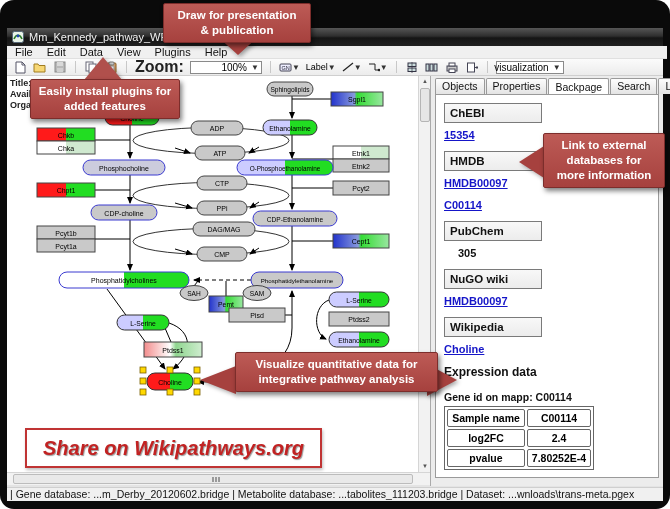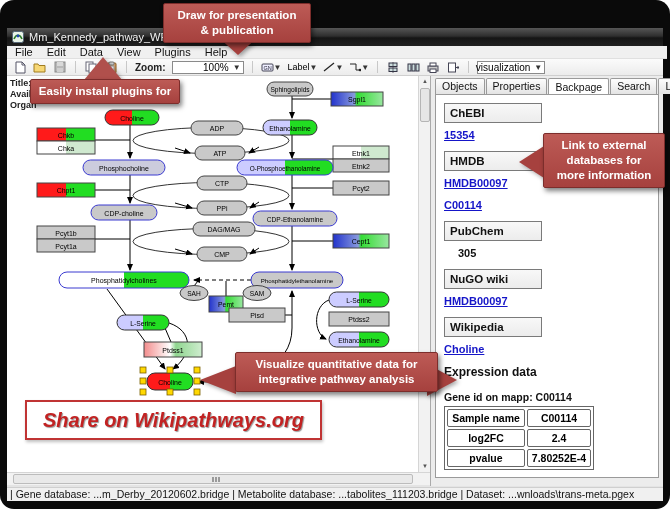--- a/index.html
+++ b/index.html
@@ -15,21 +15,21 @@
     display:flex;align-items:center;gap:14px;padding-left:8px;font-size:11px;color:#111;box-sizing:border-box;border-bottom:1px solid #e0e0e0;}
   .menubar span{cursor:default;}
   
   .toolbar{position:absolute;left:7px;top:59px;width:656px;height:17px;background:linear-gradient(180deg,#fbfbfb,#ececec);
     display:flex;align-items:center;gap:6px;padding-left:6px;font-size:10.5px;box-sizing:border-box;border-bottom:1px solid #cfcfcf;}
   .tbtn{display:inline-flex;align-items:center;justify-content:center;height:14px;min-width:14px;}
   .sep{width:1px;height:12px;background:#c8c8c8;margin:0 2px;}
   .combo{display:inline-flex;align-items:center;justify-content:flex-end;background:#fff;border:1px solid #8a8a8a;height:13px;font-size:10px;padding:0 2px 0 4px;box-sizing:border-box;}
   .combo .car{font-size:8px;color:#333;margin-left:4px;}
   .caret{font-size:8px;color:#333;}
-  .zoomlbl{font-weight:bold;font-size:10px;color:#222;}
+  .zoomlbl{font-weight:bold;font-size:16px;color:#222;}
   
   .canvas{position:absolute;left:7px;top:76px;width:411px;height:396px;background:#fff;overflow:hidden;}
   .caninfo{position:absolute;left:3px;top:2px;font-size:9px;font-weight:bold;color:#222;line-height:11px;}
   svg{font-family:"Liberation Sans",sans-serif;}
   .vscroll{position:absolute;left:418px;top:76px;width:12px;height:396px;background:#f2f2f2;border-left:1px solid #d5d5d5;box-sizing:border-box;}
   .vthumb{position:absolute;left:1px;top:12px;width:10px;height:34px;background:#e6e6e6;border:1px solid #b5b5b5;border-radius:2px;box-sizing:border-box;}
   .varr{position:absolute;left:0;width:12px;height:11px;font-size:6px;color:#555;text-align:center;line-height:11px;}
   .hscroll{position:absolute;left:7px;top:472px;width:423px;height:13px;background:#f2f2f2;border-top:1px solid #d5d5d5;box-sizing:border-box;}
   .hthumb{position:absolute;left:6px;top:1px;width:400px;height:10px;background:#e9e9e9;border:1px solid #bcbcbc;border-radius:2px;box-sizing:border-box;}
   .grip{position:absolute;left:198px;top:2px;width:2px;height:5px;background:#9a9a9a;box-shadow:3px 0 #9a9a9a,6px 0 #9a9a9a;}
@@ -51,21 +51,21 @@
   .ecell{border:1px solid #666;font-size:10.5px;font-weight:bold;text-align:center;padding:2px 0;border-radius:2px;}
   .c1{width:76px;} .c2{width:62px;}
   
   .statusbar{position:absolute;left:7px;top:487px;width:656px;height:14px;background:#f0f0f0;border-top:1px solid #cfcfcf;
     font-size:10.5px;color:#111;display:flex;align-items:flex-start;padding-left:3px;box-sizing:border-box;white-space:nowrap;overflow:hidden;}
   .gaprow{position:absolute;left:7px;top:485px;width:656px;height:2px;background:#e4e4e4;}
   
   .co{position:absolute;background:linear-gradient(180deg,#bd5b56,#a6413e);border:1px solid #7c2d2b;color:#fff;
     font-weight:bold;font-size:11.5px;text-align:center;box-shadow:2px 3px 5px rgba(0,0,0,.5);padding:4px 4px;border-radius:2px;z-index:30;line-height:15px;}
   .tri{position:absolute;width:0;height:0;z-index:29;filter:drop-shadow(2px 2px 2px rgba(0,0,0,.35));}
-  .sharebox{position:absolute;left:25px;top:400px;width:293px;height:36px;background:#fff;border:2px solid #c03434;
+  .sharebox{position:absolute;left:25px;top:428px;width:293px;height:36px;background:#fff;border:2px solid #c03434;
     display:flex;align-items:center;justify-content:center;z-index:20;box-shadow:1px 2px 3px rgba(0,0,0,.25);}
   .sharebox span{color:#c22222;font-size:20px;font-weight:bold;font-style:italic;text-shadow:1px 1px 1px #999;}
   
   .ic{display:inline-block;}
 </style>
 </head>
 <body>
 
 <div class="shot">
  <div class="frame">
@@ -492,20 +492,21 @@
 
   <div class="co" style="left:163px;top:3px;width:138px;">
     <div>Draw for presentation</div>
     <div>&amp; publication</div>
   </div>
   <div class="tri" style="left:217px;top:36px;border-left:21px solid transparent;border-right:21px solid transparent;border-top:19px solid #a6413e;"></div>
 
   <div class="tri" style="left:84px;top:57px;border-left:19px solid transparent;border-right:19px solid transparent;border-bottom:23px solid #b0504c;"></div>
   <div class="co" style="left:30px;top:79px;width:140px;">
     <div>Easily install plugins for</div>
+    <div>added features</div>
   </div>
 
   <div class="tri" style="left:519px;top:146px;border-top:16px solid transparent;border-bottom:16px solid transparent;border-right:25px solid #a6413e;"></div>
   <div class="co" style="left:543px;top:133px;width:112px;">
     <div>Link to external</div>
     <div>databases for</div>
     <div>more information</div>
   </div>
 
   <div class="tri" style="left:200px;top:366px;border-top:14px solid transparent;border-bottom:14px solid transparent;border-right:36px solid #a6413e;"></div>

